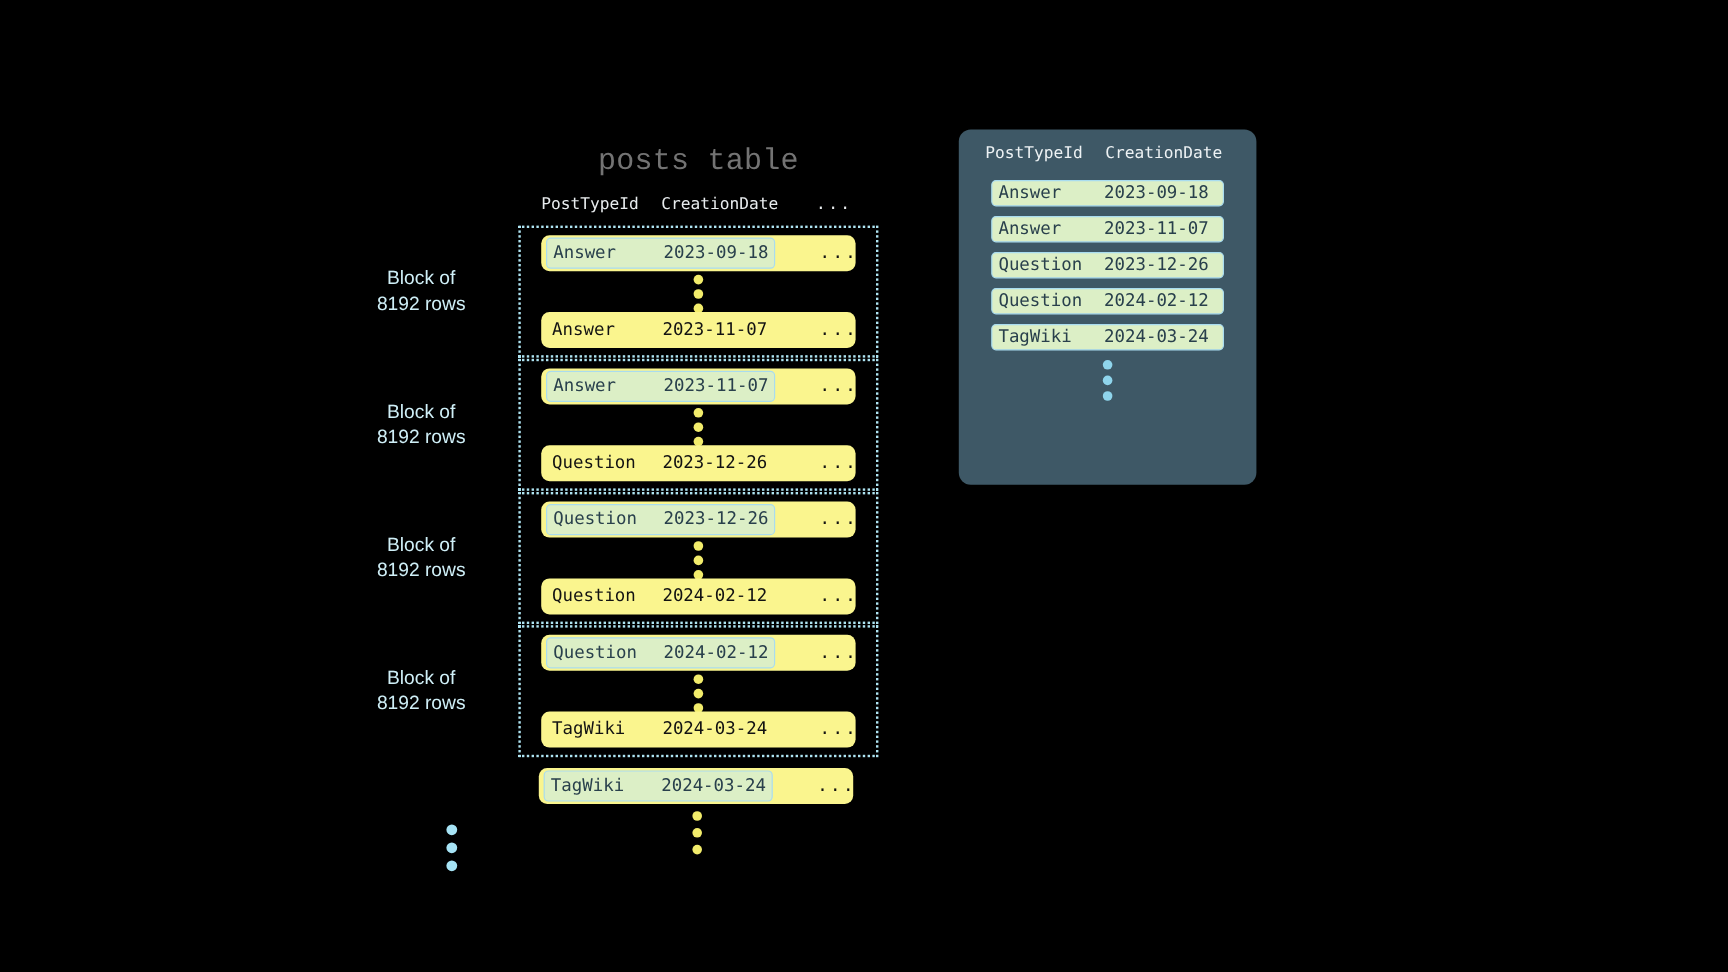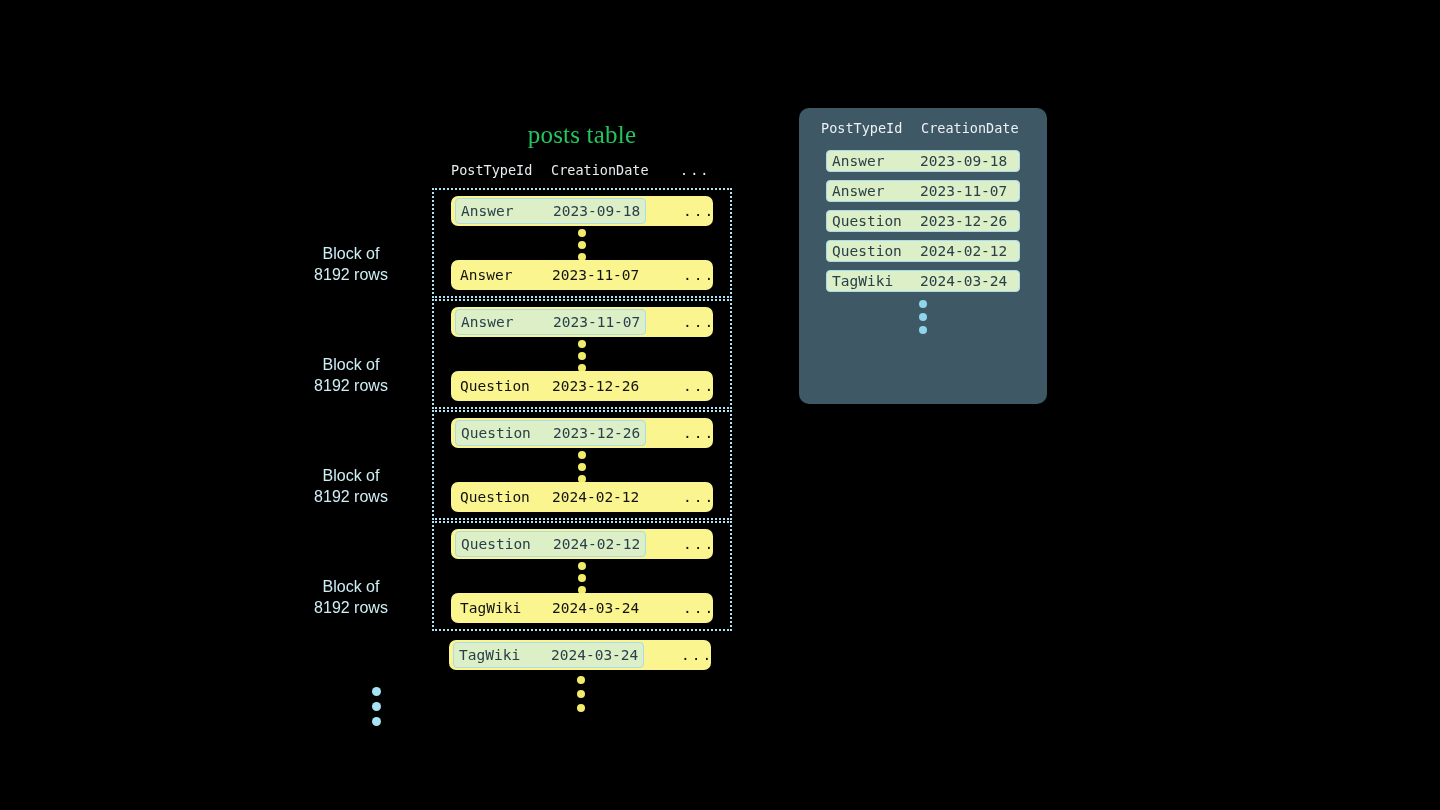--- a/index.html
+++ b/index.html
@@ -18,23 +18,23 @@
 
   
   #posts-table {
     position: absolute;
     left: 432px;
     top: 118px;
     width: 302px;
   }
 
   #posts-title {
-    font-family: Liberation Serif, serif;
+    font-family: Liberation Mono, monospace;
     font-size: 25px;
-    color: #22c55e;
+    color: #737373;
     text-align: center;
     letter-spacing: 0.2px;
     height: 34px;
     line-height: 34px;
     width: 300px;
     margin-left: 0px;
   }
 
   #posts-header {
     position: relative;
@@ -68,21 +68,20 @@
     right: 304px;
     top: 50%;
     transform: translateY(-50%);
     width: 150px;
     text-align: center;
     font-family: "Liberation Sans", sans-serif;
     font-size: 16px;
     line-height: 21px;
     color: #CFEFF7;
     white-space: pre-line;
-    margin-top: 21px;
   }
 
   
   .row {
     position: relative;
     width: 262px;
     margin-left: 17px;
     height: 30px;
     background: #FAF58E;
     border-radius: 7px;

